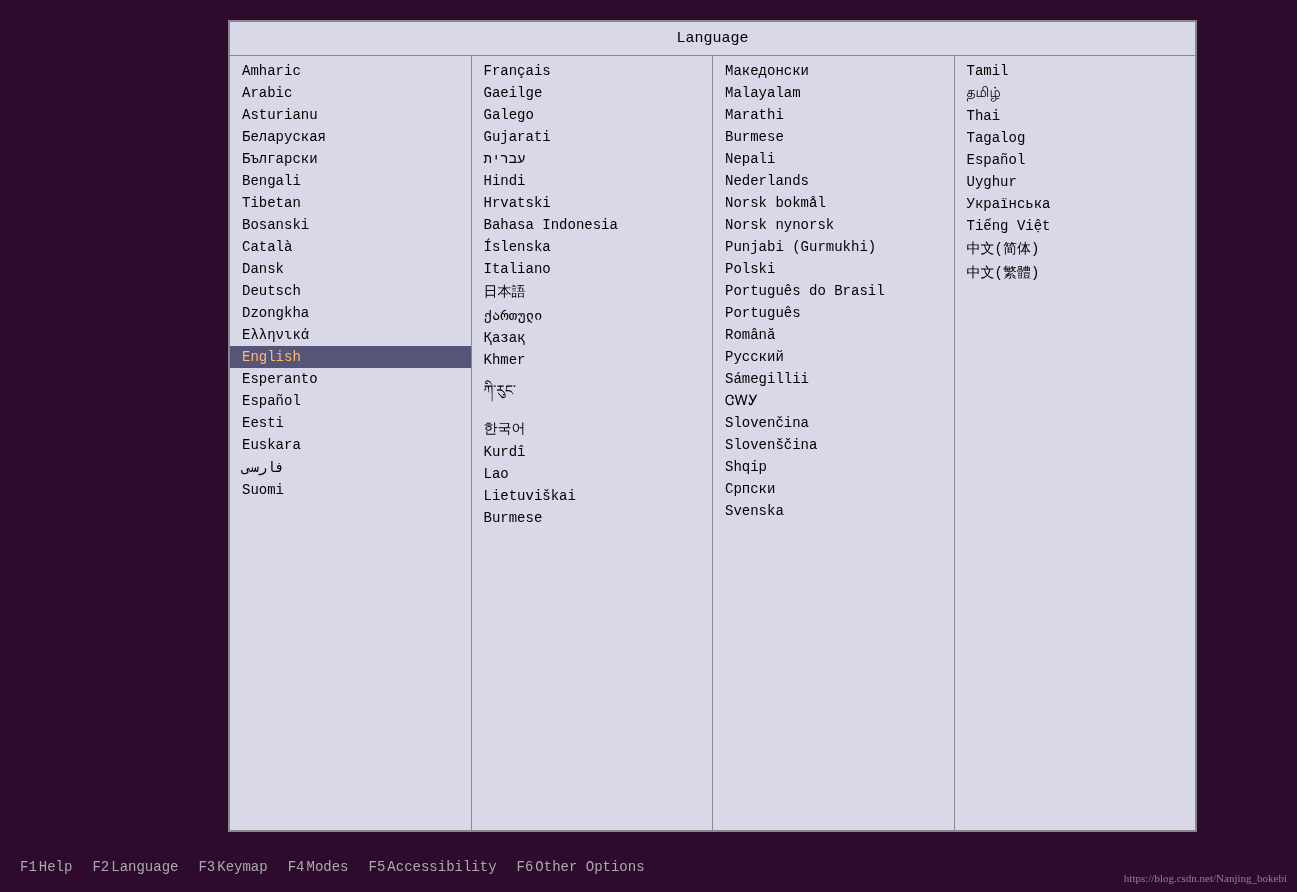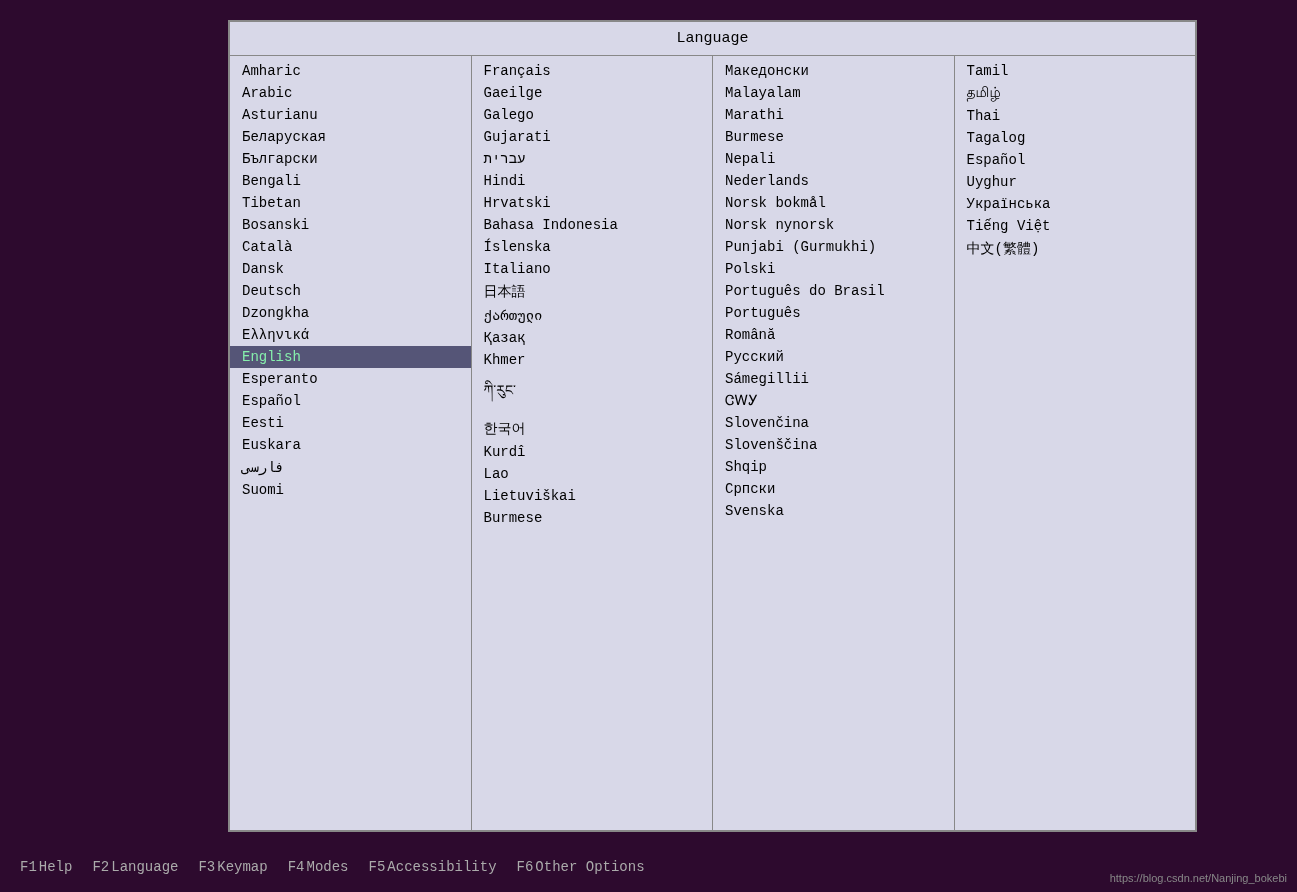--- a/index.html
+++ b/index.html
@@ -51,21 +51,21 @@
     }
     .lang-item {
       padding: 3px 12px;
       font-size: 14px;
       color: #000;
       cursor: pointer;
       white-space: nowrap;
     }
     .lang-item.selected {
       background-color: #555577;
-      color: #86efac;
+      color: #fdba74;
     }
     #footer-bar {
       position: absolute;
       bottom: 0;
       left: 0;
       right: 0;
       height: 50px;
       background-color: #2d0a2e;
       display: flex;
       align-items: center;
@@ -87,21 +87,21 @@
       font-size: 14px;
       font-family: 'Courier New', Courier, monospace;
       margin-left: 2px;
     }
     #watermark {
       position: absolute;
       bottom: 8px;
       right: 10px;
       color: #888;
       font-size: 11px;
-      font-family: Liberation Sans, sans-serif;
+      font-family: Liberation Serif, serif;
     }
   </style>
 </head>
 <body>
 
 <div id="main-container">
   <div id="dialog">
     <div id="dialog-title">Language</div>
     <div id="language-grid">
     <div class="lang-column">
@@ -173,20 +173,21 @@
         </div>
         <div class="lang-column">
           <div class="lang-item">Tamil</div>
           <div class="lang-item">தமிழ்</div>
           <div class="lang-item">Thai</div>
           <div class="lang-item">Tagalog</div>
           <div class="lang-item">Español</div>
           <div class="lang-item">Uyghur</div>
           <div class="lang-item">Українська</div>
           <div class="lang-item">Tiếng Việt</div>
+          <div class="lang-item">中文(简体)</div>
           <div class="lang-item">中文(繁體)</div>
         </div>
       </div>
   </div>
 </div>
 
 <div id="footer-bar">
 <div class="footer-item">
       <span class="footer-key">F1</span>
       <span class="footer-label"> Help</span>

